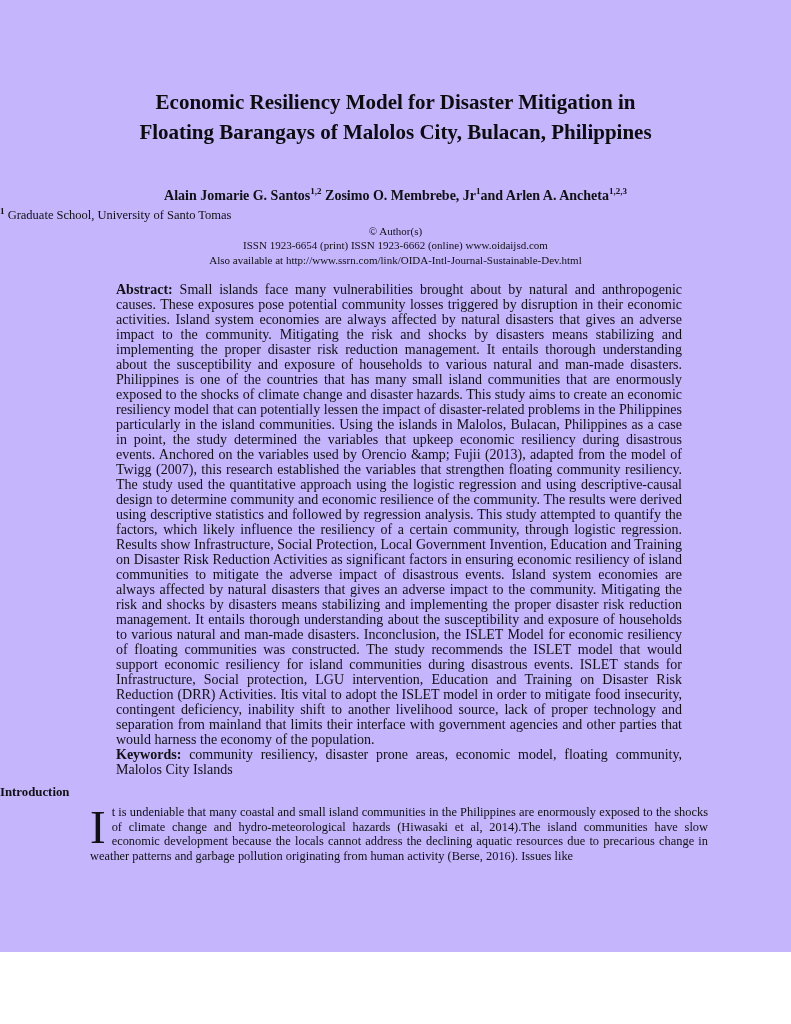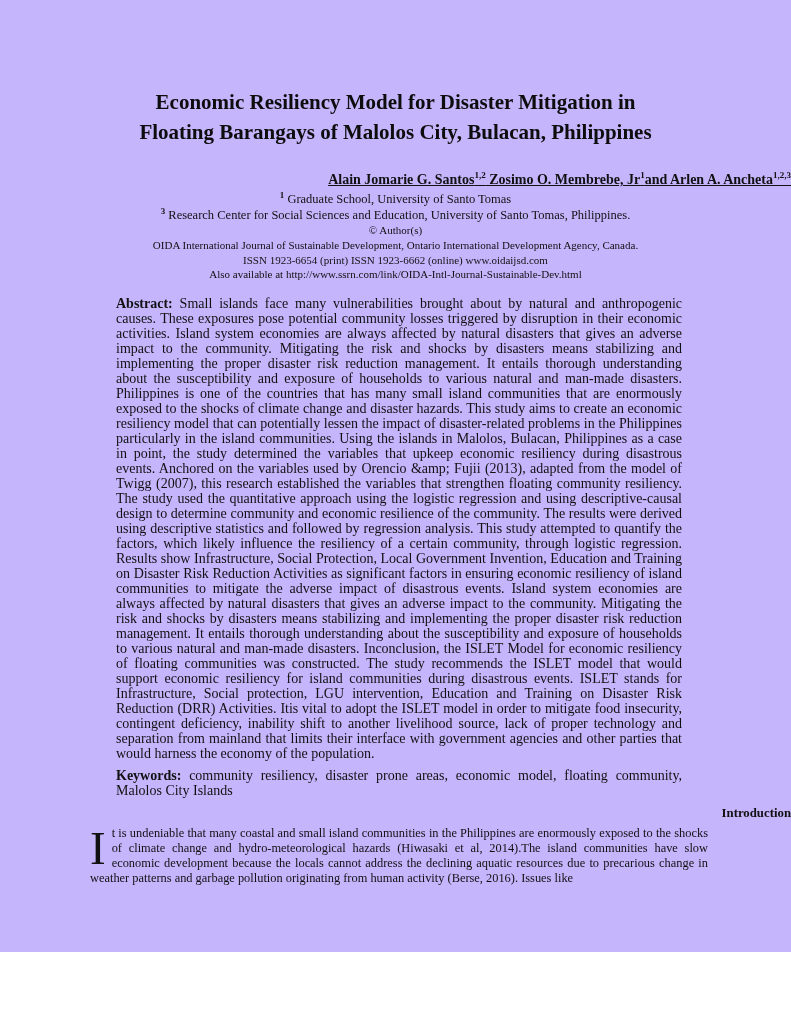--- a/index.html
+++ b/index.html
@@ -17,61 +17,58 @@
   }
   .title {
     text-align: center;
     font-weight: bold;
     font-size: 21px;
     line-height: 30px;
     color: #0d0d0d;
   }
   .title .title-line { display: block; }
   .authors {
-    margin-top: 24px;
-    text-align: right;
+    margin-top: 40px;
+    text-align: center;
     font-weight: bold;
     font-size: 14px;
     line-height: 17px;
-    text-decoration: underline;
   }
   .authors sup, .affil sup {
     font-size: 9px;
     font-weight: bold;
     vertical-align: super;
     line-height: 0;
   }
   .affils { margin-top: 4px; }
   .affil {
-    text-align: center;
     font-size: 12.5px;
     line-height: 15.5px;
   }
   .pub {
     text-align: center;
     font-size: 11px;
     line-height: 14.8px;
   }
   .abstract, .keywords {
     width: 566px;
     margin-left: 116px;
     text-align: justify;
     font-size: 14px;
     line-height: 15px;
   }
   .abstract { margin-top: 14px; }
-  .keywords { margin-top: 7px; }
+  .keywords { }
   .abstract b, .keywords b { font-weight: bold; }
   .section-heading {
     margin-top: 8px;
-    text-align: right;
+    text-align: left;
     font-weight: bold;
     font-size: 12.8px;
     line-height: 15px;
-    padding-left: 45px;
   }
   .intro {
     width: 618px;
     margin-left: 90px;
     margin-top: 5px;
     text-align: justify;
     font-size: 12.4px;
     line-height: 14.8px;
   }
   .dropcap {
@@ -89,26 +86,24 @@
 
   <h1 class="title">
       <span class="title-line">Economic Resiliency Model for Disaster Mitigation in</span>
       <span class="title-line">Floating Barangays of Malolos City, Bulacan, Philippines</span>
     </h1>
 
   <p class="authors"><span>Alain Jomarie G. Santos</span><sup>1,2</sup><span> Zosimo O. Membrebe, Jr</span><sup>1</sup><span>and Arlen A. Ancheta</span><sup>1,2,3</sup></p>
 
   <div class="affils">
     <div class="affil"><sup>1</sup><span> Graduate School, University of Santo Tomas</span></div>
-    <div class="affil"><sup>3</sup><span> Research Center for Social Sciences and Education, University of Santo Tomas, Philippines.</span></div>
   </div>
 
   <div class="pub">
     <div>© Author(s)</div>
-    <div>OIDA International Journal of Sustainable Development, Ontario International Development Agency, Canada.</div>
     <div>ISSN 1923-6654 (print) ISSN 1923-6662 (online) www.oidaijsd.com</div>
     <div>Also available at http://www.ssrn.com/link/OIDA-Intl-Journal-Sustainable-Dev.html</div>
   </div>
 
   <p class="abstract"><b>Abstract:</b><span> Small islands face many vulnerabilities brought about by natural and anthropogenic causes. These exposures pose potential community losses triggered by disruption in their economic activities. Island system economies are always affected by natural disasters that gives an adverse impact to the community. Mitigating the risk and shocks by disasters means stabilizing and implementing the proper disaster risk reduction management. It entails thorough understanding about the susceptibility and exposure of households to various natural and man-made disasters. Philippines is one of the countries that has many small island communities that are enormously exposed to the shocks of climate change and disaster hazards. This study aims to create an economic resiliency model that can potentially lessen the impact of disaster-related problems in the Philippines particularly in the island communities. Using the islands in Malolos, Bulacan, Philippines as a case in point, the study determined the variables that upkeep economic resiliency during disastrous events. Anchored on the variables used by Orencio &amp;amp; Fujii (2013), adapted from the model of Twigg (2007), this research established the variables that strengthen floating community resiliency. The study used the quantitative approach using the logistic regression and using descriptive-causal design to determine community and economic resilience of the community. The results were derived using descriptive statistics and followed by regression analysis. This study attempted to quantify the factors, which likely influence the resiliency of a certain community, through logistic regression. Results show Infrastructure, Social Protection, Local Government Invention, Education and Training on Disaster Risk Reduction Activities as significant factors in ensuring economic resiliency of island communities to mitigate the adverse impact of disastrous events. Island system economies are always affected by natural disasters that gives an adverse impact to the community. Mitigating the risk and shocks by disasters means stabilizing and implementing the proper disaster risk reduction management. It entails thorough understanding about the susceptibility and exposure of households to various natural and man-made disasters. Inconclusion, the ISLET Model for economic resiliency of floating communities was constructed. The study recommends the ISLET model that would support economic resiliency for island communities during disastrous events. ISLET stands for Infrastructure, Social protection, LGU intervention, Education and Training on Disaster Risk Reduction (DRR) Activities. Itis vital to adopt the ISLET model in order to mitigate food insecurity, contingent deficiency, inability shift to another livelihood source, lack of proper technology and separation from mainland that limits their interface with government agencies and other parties that would harness the economy of the population.</span></p>
 
   <p class="keywords"><b>Keywords:</b><span> community resiliency, disaster prone areas, economic model, floating community, Malolos City Islands</span></p>
 
   <h2 class="section-heading">Introduction</h2>
 

